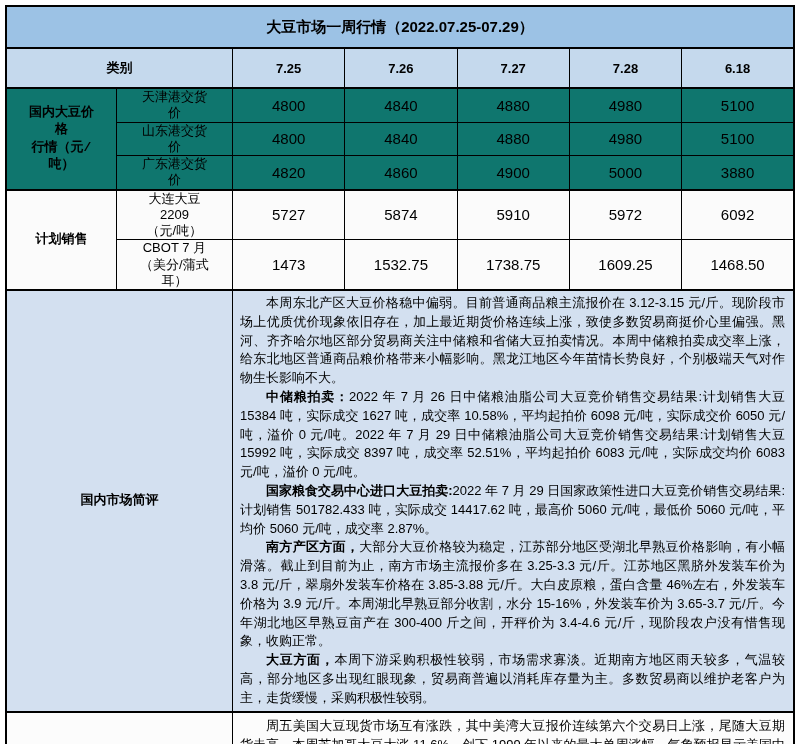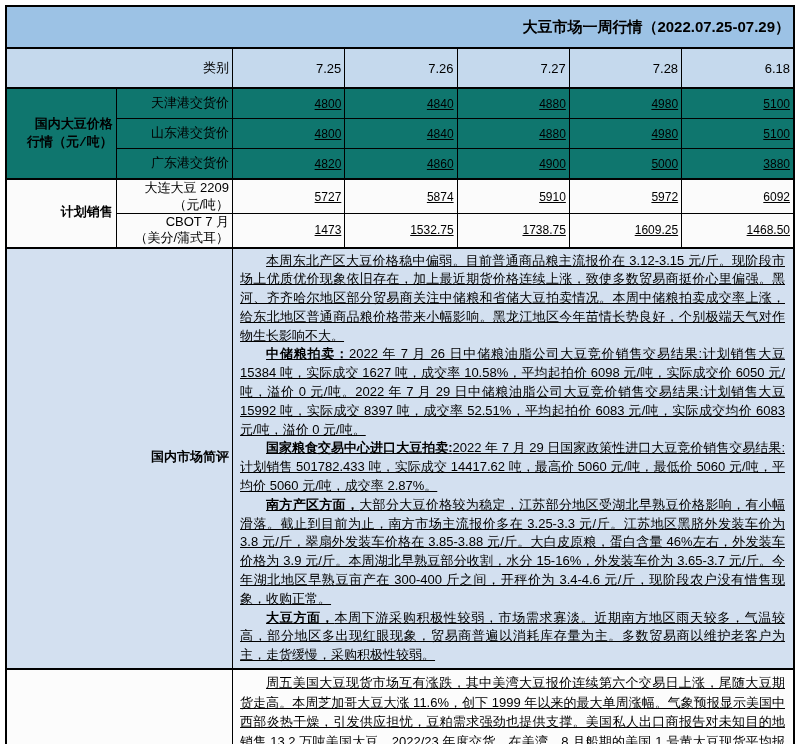--- a/index.html
+++ b/index.html
@@ -1,34 +1,34 @@
 <!DOCTYPE html>
 <html><head>
 <meta charset="utf-8">
 <style>
   html,body{margin:0;padding:0;background:#ffffff;width:800px;height:744px;overflow:hidden;
     font-family:"Liberation Sans","DejaVu Sans",sans-serif;color:#000;}
   .wrap{padding:5px 5px 0 5px;}
   table{border-collapse:collapse;width:790px;table-layout:fixed;border:2px solid #000;}
-  td{border:1px solid #000;text-align:right;vertical-align:middle;font-size:13px;padding:0 3px;
+  td{border:1px solid #000;text-align:center;vertical-align:middle;font-size:13px;padding:0 20px;
      overflow:hidden;}
   
   col.c-lbl1{width:110px;} col.c-lbl2{width:116px;} col.c-data{width:112px;}
   
   tr.r-title td{background:#9CC2E5;height:40px;font-size:15px;font-weight:bold;border-bottom:2px solid #000;}
-  tr.r-dates td{background:#C5D9ED;height:38px;font-weight:normal;border-bottom:2px solid #000;}
+  tr.r-dates td{background:#C5D9ED;height:38px;font-weight:bold;border-bottom:2px solid #000;}
   tr.r-port td{background:#0f766e;height:29px;}
   tr.r-fut1 td{background:#FBFBFB;height:33px;border-top:2px solid #000;}
   tr.r-fut2 td{background:#FBFBFB;height:30px;}
   tr.r-review td{background:#D3E0F0;border-top:2px solid #000;border-bottom:2px solid #000;}
   tr.r-news td{background:#FCFCFC;border-bottom:2px solid #000;}
   .sec-label{font-weight:bold;line-height:1.35;font-family:Liberation Mono, monospace;}
   .sub-label{line-height:1.25;}
-  .val{font-size:12px;text-decoration:underline;}
-  .text-cell{text-align:left;padding:3px 8px 3px 7px;vertical-align:top;text-decoration:underline;}
+  .val{font-size:15px;}
+  .text-cell{text-align:left;padding:3px 8px 3px 7px;vertical-align:top;}
   .para{margin:0;text-indent:2em;text-align:justify;font-size:13px;line-height:18.8px;}
   .para b{font-weight:bold;}
   .news-cell .para{line-height:19.6px;}
 </style>
 </head>
 <body>
 
 <div class="wrap">
 <table>
   <colgroup>

